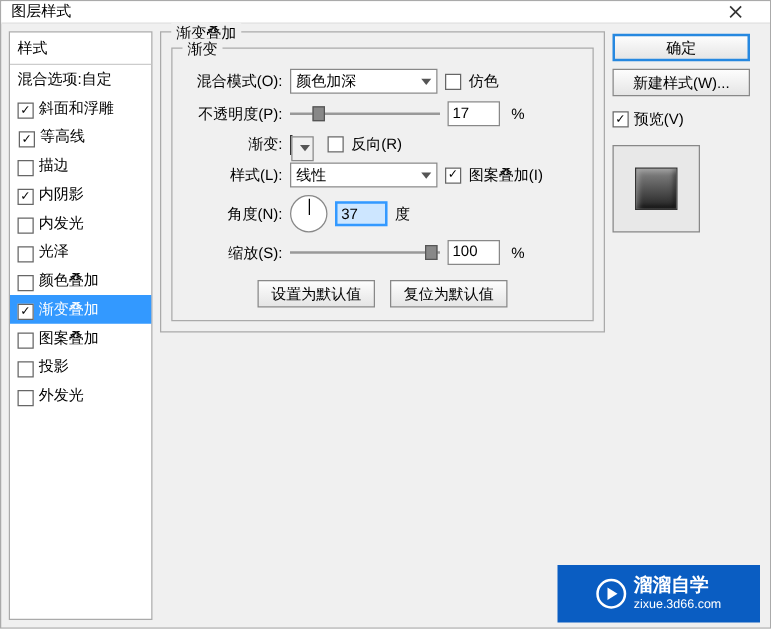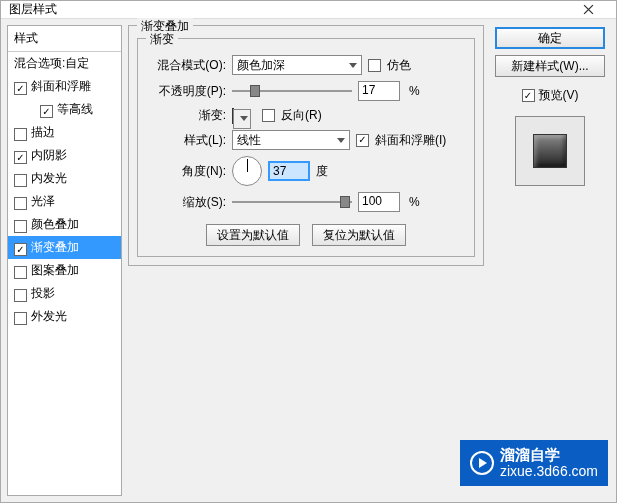--- a/index.html
+++ b/index.html
@@ -11,21 +11,21 @@
 .titlebar-close { width: 40px; height: 28px; display: flex; align-items: center; justify-content: center; cursor: pointer; }
 .titlebar-close svg { width: 11px; height: 11px; }
 
 .body { flex: 1; display: flex; padding: 6px; gap: 6px; position: relative; }
 
 .left-panel { width: 115px; border: 1px solid #aaa; background: #fff; }
 .left-header { padding: 4px 6px; border-bottom: 1px solid #ccc; }
 .styles-list { }
 .style-item { display: flex; align-items: flex-end; padding: 3px 6px; gap: 4px; cursor: pointer; }
 .style-item.selected { background: #3399ff; color: #fff; }
-.style-item.indent { padding-left: 32px; }
+.style-item.indent { padding-left: 7px; }
 .chk { width: 13px; height: 13px; border: 1px solid #666; background: #fff; display: inline-flex; align-items: center; justify-content: center; flex-shrink: 0; }
 .chk.checked::after { content: "✓"; font-size: 10px; color: #000; line-height: 1; }
 
 .center-panel { flex: 1; position: relative; }
 .fieldset { border: 1px solid #aaa; padding: 8px; position: relative; }
 .fieldset .legend { position: absolute; top: -8px; left: 8px; background: #f0f0f0; padding: 0 4px; font-size: 12px; }
 .inner-fieldset { border: 1px solid #aaa; padding: 10px 8px; margin-top: 4px; position: relative; }
 .inner-fieldset .legend { position: absolute; top: -8px; left: 8px; background: #f0f0f0; padding: 0 4px; }
 
 .form-row { display: flex; align-items: center; margin: 6px 0; gap: 6px; }
@@ -43,34 +43,34 @@
 .gradient-preview { width: 118px; height: 18px; border: 1px solid #333; background: linear-gradient(to right, #000 0%, #fff 30%, #000 50%, #fff 70%, #000 100%); position: relative; }
 .gradient-preview::after { content: ""; position: absolute; right: -18px; top: 0; width: 16px; height: 18px; border: 1px solid #888; background: #f0f0f0; }
 .gradient-dd { position: absolute; right: -14px; top: 7px; border-left: 4px solid transparent; border-right: 4px solid transparent; border-top: 5px solid #555; }
 
 .angle-dial { width: 30px; height: 30px; border: 1px solid #888; border-radius: 50%; background: #fff; position: relative; }
 .angle-dial::after { content: ""; position: absolute; left: 14px; top: 2px; width: 1px; height: 13px; background: #000; transform-origin: bottom; }
 
 .btn { height: 22px; padding: 2px 10px; border: 1px solid #888; background: linear-gradient(#fdfdfd, #e5e5e5); cursor: pointer; }
 .btn-row { display: flex; gap: 12px; margin-top: 12px; justify-content: center; }
 
-.right-panel { width: 120px; display: flex; flex-direction: column; gap: 6px; align-items: center; padding-top: 2px; }
+.right-panel { width: 120px; display: flex; flex-direction: column; gap: 6px; align-items: flex-start; padding-top: 2px; }
 .right-btn { width: 110px; height: 22px; border: 1px solid #888; background: linear-gradient(#fdfdfd, #e5e5e5); cursor: pointer; display: flex; align-items: center; justify-content: center; }
 .right-btn.primary { border: 2px solid #2688e0; }
 
 .preview-row { display: flex; align-items: center; gap: 4px; margin-top: 4px; }
 .preview-box { width: 70px; height: 70px; border: 1px solid #888; background: #e8e8e8; display: flex; align-items: center; justify-content: center; margin-top: 6px; }
 .preview-swatch { width: 34px; height: 34px; background: linear-gradient(#888,#222); border: 1px solid #333; box-shadow: inset 2px 2px 4px rgba(255,255,255,.3), inset -2px -2px 4px rgba(0,0,0,.5); }
 
-.watermark { position: absolute; right: 8px; bottom: 16px; width: 148px; height: 46px; background: #0a5dc2; color: #fff; display: flex; align-items: center; justify-content: center; gap: 6px; font-size: 16px; }
+.watermark { position: absolute; right: 8px; bottom: 4px; width: 162px; height: 46px; background: #0a5dc2; color: #fff; display: flex; align-items: center; justify-content: center; gap: 6px; font-size: 16px; }
 .watermark .wmlogo { width: 24px; height: 24px; border: 2px solid #fff; border-radius: 50%; display: flex; align-items: center; justify-content: center; }
 .watermark .wmlogo::after { content: ""; border-left: 8px solid #fff; border-top: 5px solid transparent; border-bottom: 5px solid transparent; margin-left: 2px; }
 .watermark .wmtxt { display: flex; flex-direction: column; line-height: 1.1; }
 .watermark .wmtxt span:first-child { font-size: 15px; font-weight: bold; }
-.watermark .wmtxt span:last-child { font-size: 14px; text-align: center; }
+.watermark .wmtxt span:last-child { font-size: 10px; text-align: center; }
 </style>
 </head>
 <body>
 
 <div class="window">
 
   <div class="titlebar">
     <span class="titlebar-title">图层样式</span>
     <div class="titlebar-close">
       <svg viewBox="0 0 10 10">
@@ -135,21 +135,21 @@
     </div>
 
     <div class="center-panel">
       <div class="fieldset">
         <span class="legend">渐变叠加</span>
         <div class="inner-fieldset">
           <span class="legend">渐变</span>
 
           <div class="form-row">
             <span class="form-label">混合模式(O):</span>
-            <span class="select-ctrl" style="width:130px">
+            <span class="select-ctrl" style="width:118px">
                 <span>颜色加深</span>
               </span>
             <span class="chk"></span>
             <span>仿色</span>
           </div>
 
           <div class="form-row">
             <span class="form-label">不透明度(P):</span>
             <div class="slider">
                 <div class="slider-track"></div>
@@ -168,21 +168,21 @@
             <span class="chk"></span>
             <span>反向(R)</span>
           </div>
 
           <div class="form-row">
             <span class="form-label">样式(L):</span>
             <span class="select-ctrl" style="width:118px">
                 <span>线性</span>
               </span>
             <span class="chk checked"></span>
-            <span>斜面和浮雕(I)</span>
+            <span>图案叠加(I)</span>
           </div>
 
           <div class="form-row">
             <span class="form-label">角度(N):</span>
             <span class="angle-dial"></span>
             <span class="num-input hl">37</span>
             <span>度</span>
           </div>
 
           <div class="form-row">

